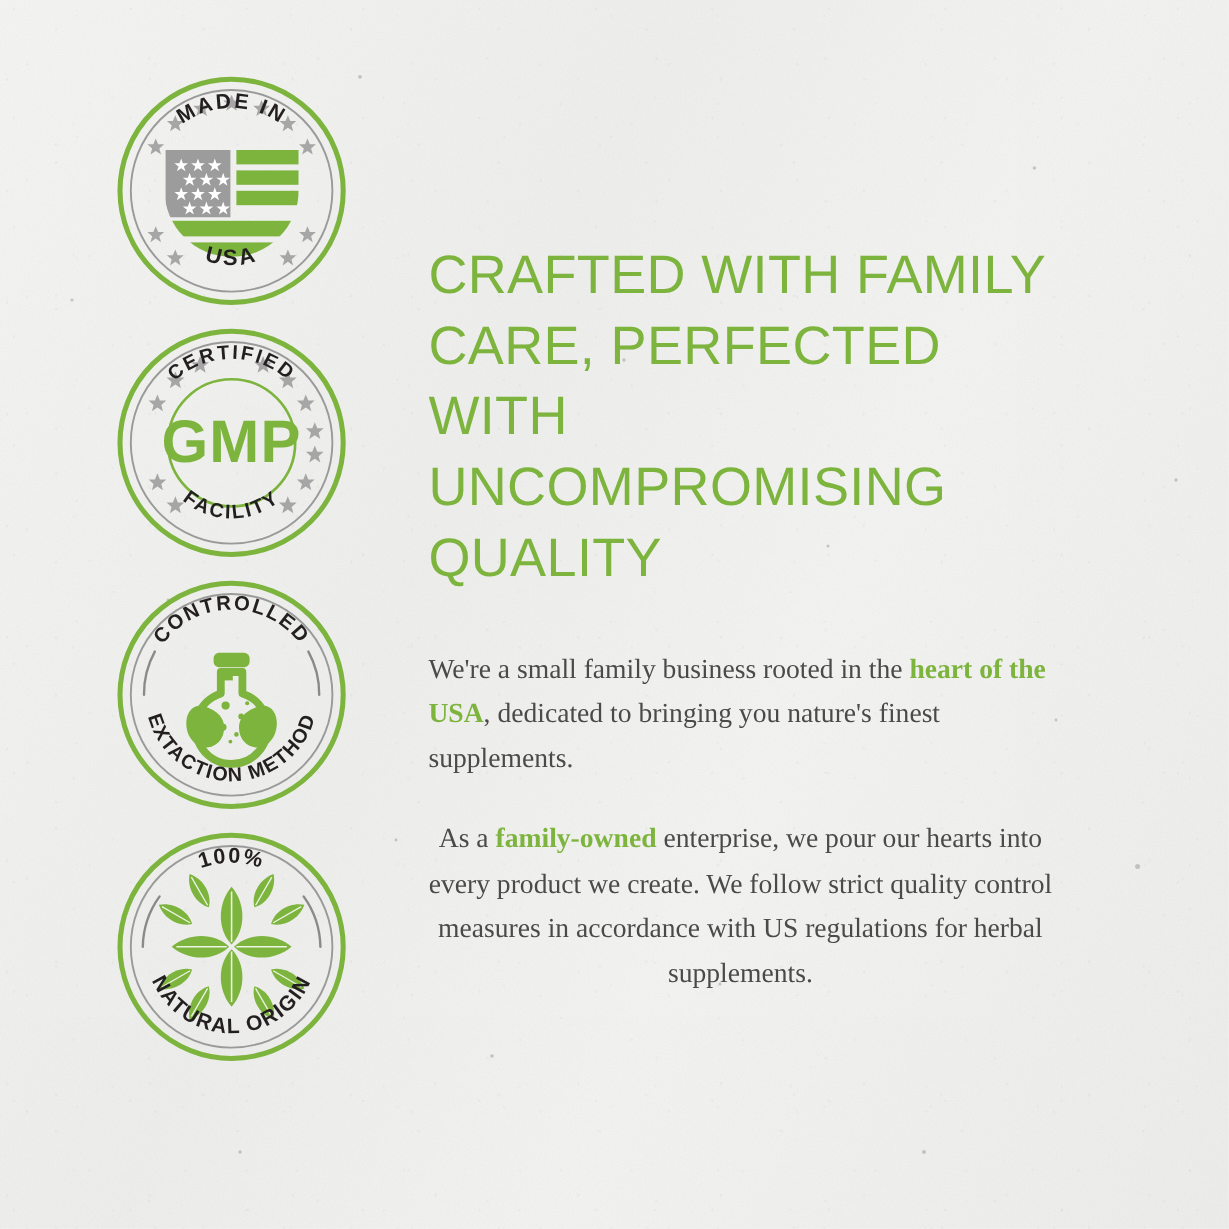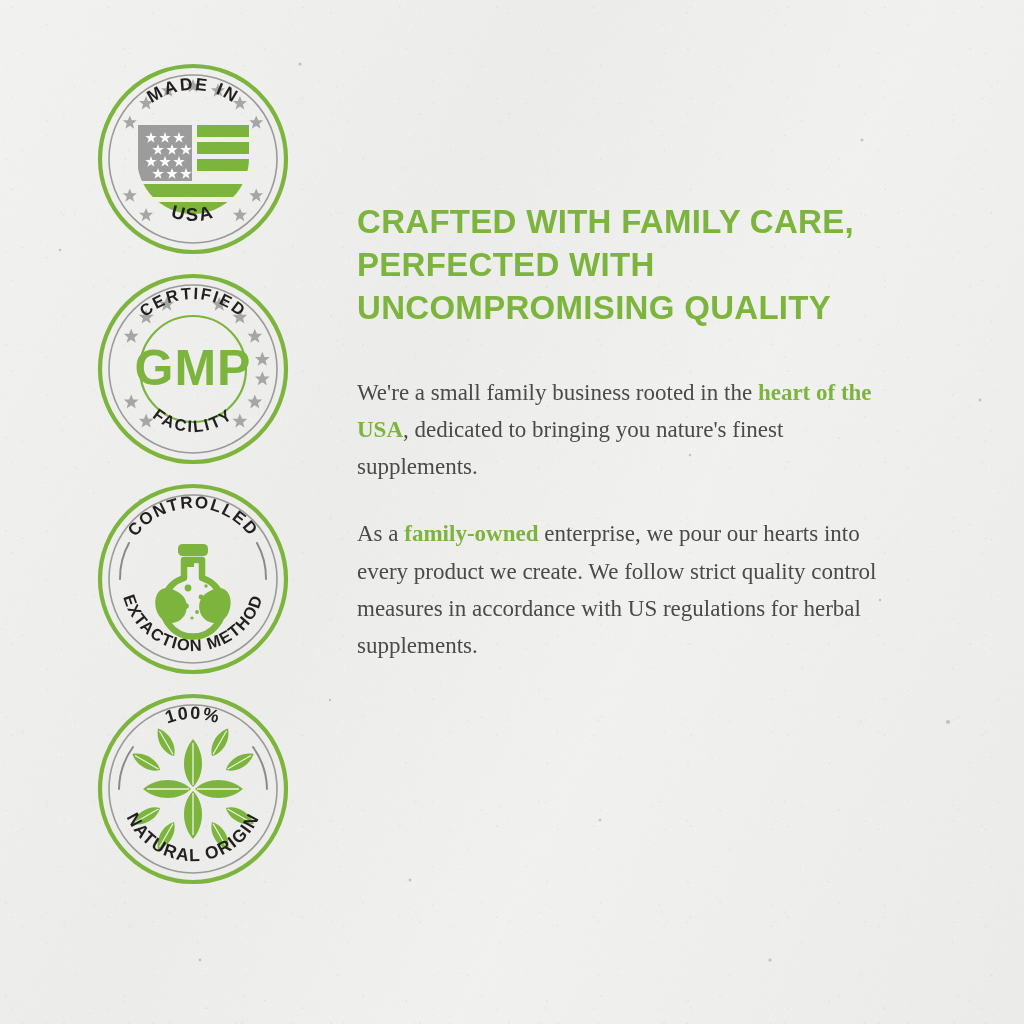--- a/index.html
+++ b/index.html
@@ -42,38 +42,38 @@
   .badge{width:194px;height:194px;position:relative;}
   .badge svg{display:block;width:194px;height:194px;}
 
   
   #content{
     position:absolute;left:357px;top:200px;width:566px;
   }
   #headline{
     color:#7db43e;
     font-family:"Liberation Sans", sans-serif;
-    font-weight:bold;
-    font-size:33px;
+    font-weight:normal;
+    font-size:45px;
     line-height:1.31;
     letter-spacing:.3px;
     margin:0 0 44px 0;
     text-transform:uppercase;
     max-width:556px;
   }
   .para{
     color:#4a4a4a;
     font-family:Liberation Serif, serif;
     font-size:23px;
     line-height:1.62;
     margin:0 0 30px 0;
     max-width:520px;
     font-weight:normal;
   }
-  .para:last-child{margin-bottom:0;}
+  .para:last-child{margin-bottom:0;text-align:center;}
   .hl{color:#7db43e;font-weight:bold;}
 </style>
 </head>
 <body>
 
 <div id="canvas">
 
   <svg id="grain" viewBox="0 0 1024 1024" preserveAspectRatio="none" aria-hidden="true">
     <defs>
       <filter id="noiseFilter">

